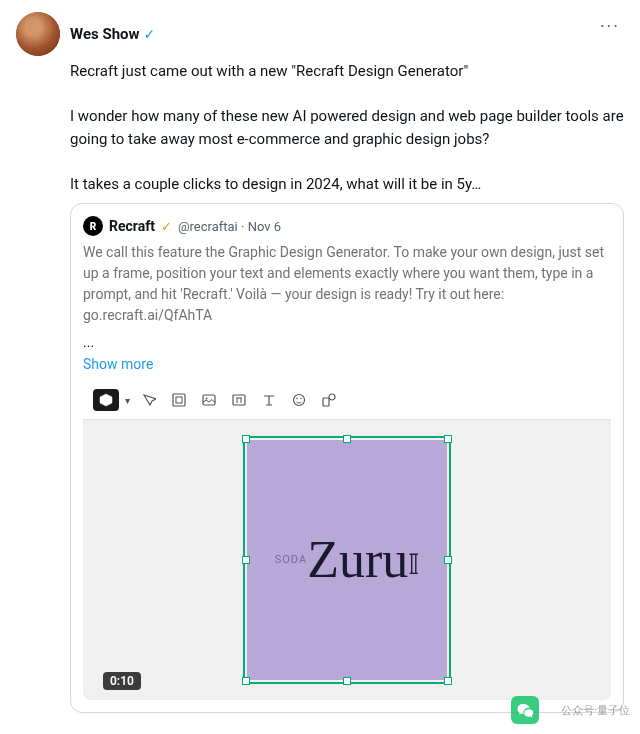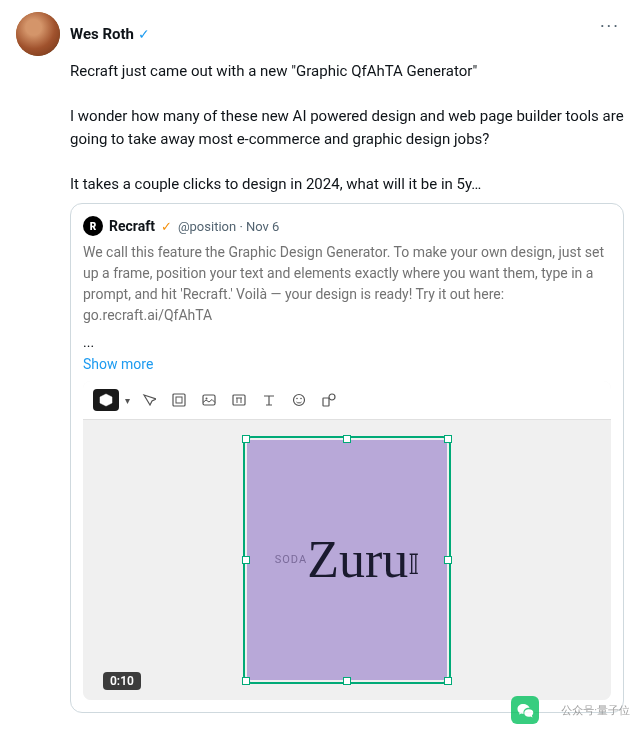--- a/index.html
+++ b/index.html
@@ -334,49 +334,49 @@
 
 <div class="tweet-container">
 
   <div class="tweet-header">
     <div class="tweet-header-left">
       <div class="avatar">
         <div class="avatar-img"></div>
       </div>
       <div class="user-info">
         <div class="user-name-row">
-          <span class="user-name">Wes Roth</span>
+          <span class="user-name">Wes Show</span>
           <span class="verified-badge">✓</span>
         </div>
       </div>
     </div>
     <div class="more-options">
       <span class="ellipsis-dots">···</span>
     </div>
   </div>
 
   <div class="tweet-body">
 
     <div class="tweet-text">
-      <span>Recraft just came out with a new "Graphic QfAhTA Generator"</span>
+      <span>Recraft just came out with a new "Recraft Design Generator"</span>
       <br><br>
       <span>I wonder how many of these new AI powered design and web page builder tools are going to take away most e-commerce and graphic design jobs?</span>
       <br><br>
       <span>It takes a couple clicks to design in 2024, what will it be in 5y…</span>
     </div>
 
     <div class="quoted-tweet">
       <div class="quoted-header">
         <div class="quoted-avatar">
           <span class="quoted-avatar-inner">R</span>
         </div>
         <span class="quoted-user-name">Recraft</span>
         <span class="quoted-verified">✓</span>
         <span class="quoted-handle-date">
-          <span>@position</span>
+          <span>@recraftai</span>
           <span> · </span>
           <span>Nov 6</span>
         </span>
       </div>
       <div class="quoted-text">We call this feature the Graphic Design Generator. To make your own design, just set up a frame, position your text and elements exactly where you want them, type in a prompt, and hit 'Recraft.' Voilà — your design is ready! Try it out here: go.recraft.ai/QfAhTA</div>
       <div style="font-size:14px;color:#0f1419;margin-bottom:4px;">...</div>
       <a class="show-more">Show more</a>
 
       
       <div class="media-container">

